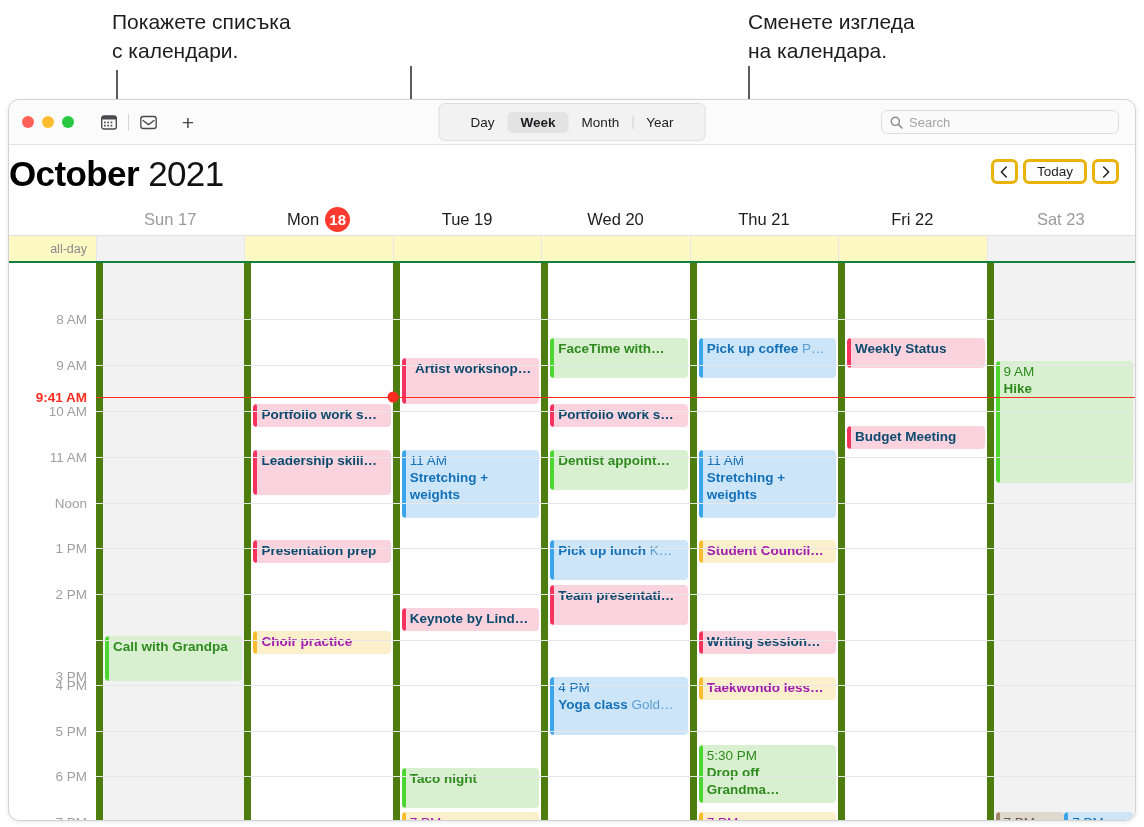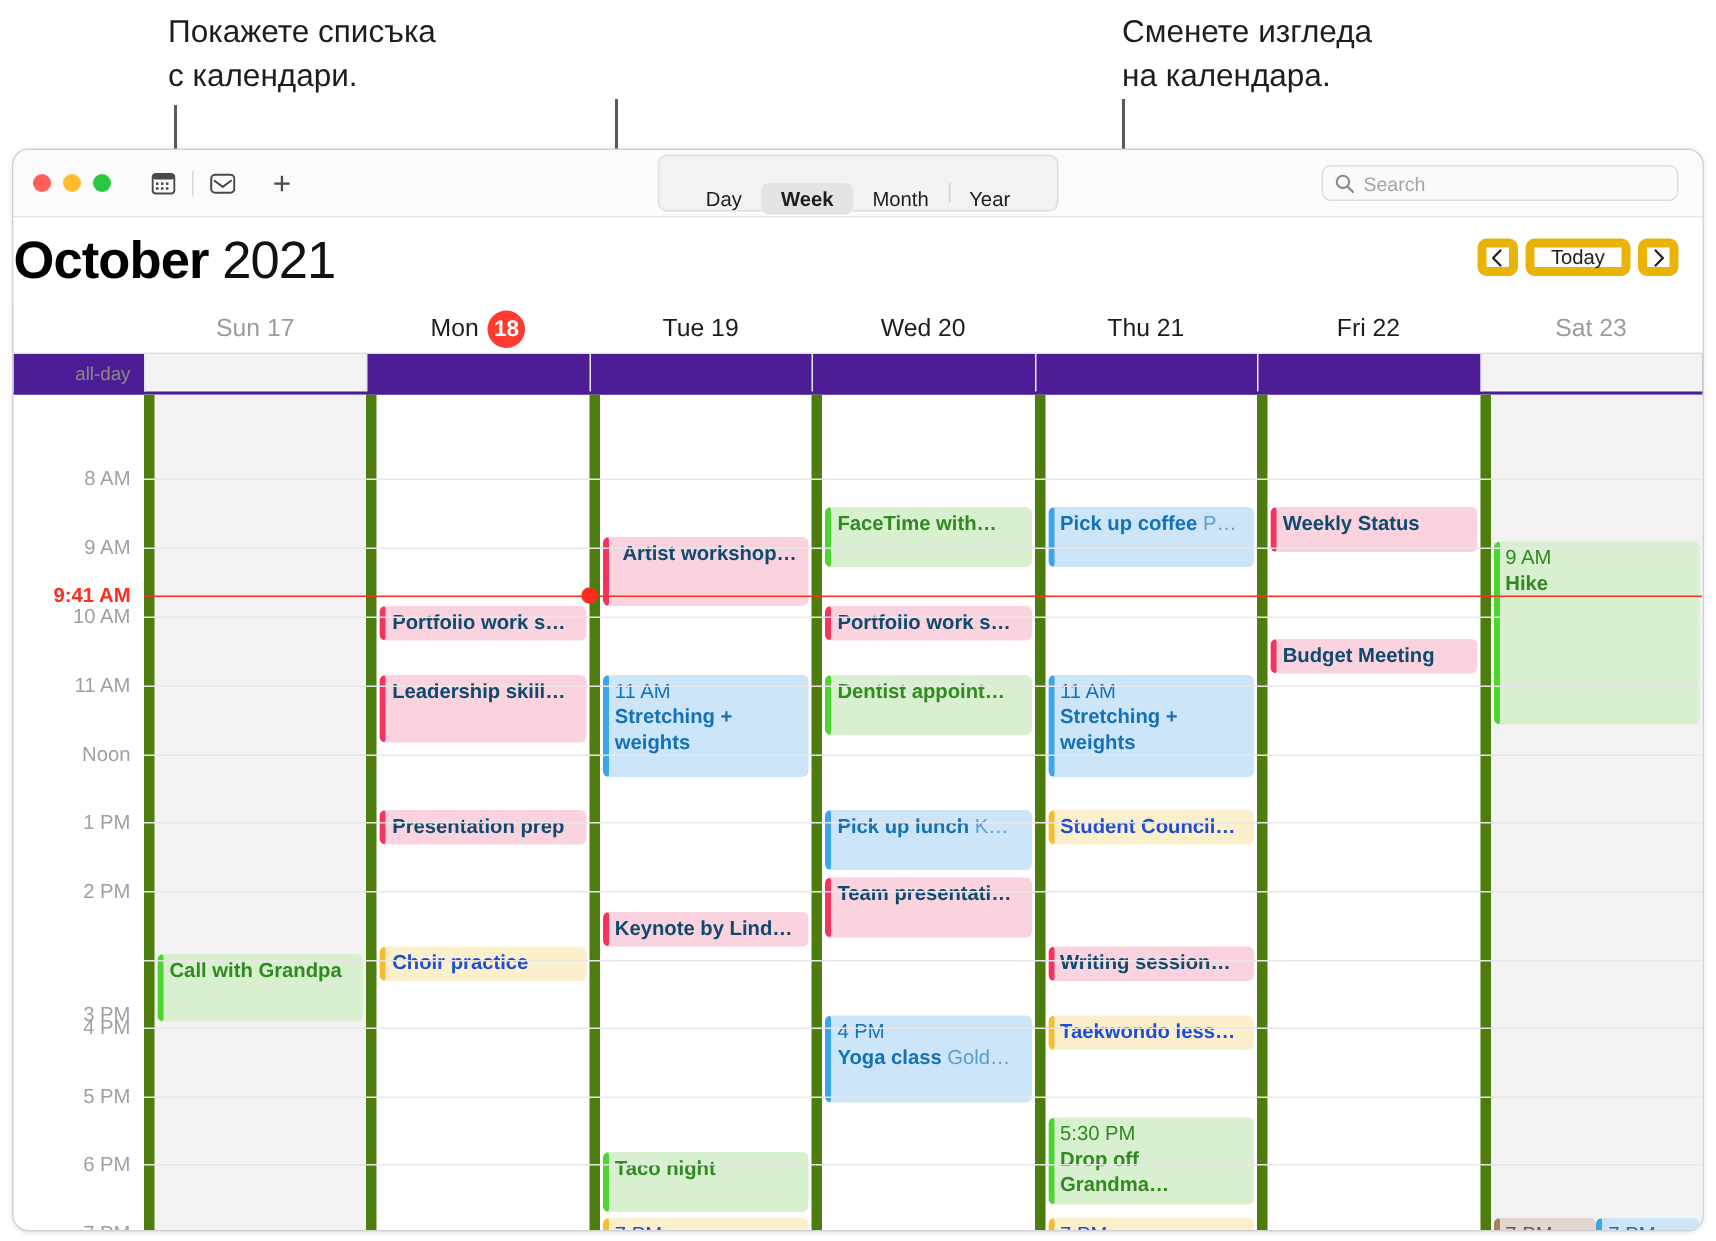--- a/index.html
+++ b/index.html
@@ -55,21 +55,21 @@
   .tb-btn {
     width: 28px; height: 26px;
     display: flex; align-items: center; justify-content: center;
   }
   .vsep { width: 1px; height: 17px; background: #d6d6d8; margin: 0 5px; }
   .plus-btn { margin-left: 14px; font-size: 21px; color: #4a4a4c; line-height: 1;
               width: 24px; text-align: center; font-weight: 300; }
 
   .view-seg {
     position: absolute; left: 50%; transform: translateX(-50%);
-    display: flex; 
+    display: flex; align-items: center;
     background: #f2f2f2;
     border: 1px solid #dededf;
     border-radius: 6px;
     height: 25px;
     padding: 18px;
   }
   .seg {
     padding: 0 13px; height: 21px; line-height: 21px;
     font-size: 13.5px; color: #1d1d1f; border-radius: 5px;
     position: relative;
@@ -99,21 +99,21 @@
   .month-title { font-size: 35px; letter-spacing: -0.6px; color: #000; }
   .month-title b { font-weight: 700; }
   .month-title span { font-weight: 300; color: #111; }
 
   .nav-group {
     position: absolute; right: 16px; top: 14px;
     display: flex; align-items: center; gap: 5px;
   }
   .nav-btn {
     height: 25px; min-width: 27px;
-    background: #fdfdfd; border: 6px solid #eab308; border-radius: 6px;
+    background: #fdfdfd; border: 3px solid #eab308; border-radius: 6px;
     display: flex; align-items: center; justify-content: center;
     font-size: 13px; color: #222;
   }
   .nav-btn.today { padding: 0 11px; font-size: 13.5px; }
 
   
   .dayhdr {
     position: relative; height: 33px;
     display: flex;
     border-bottom: 1px solid #e1e1e3;
@@ -127,22 +127,22 @@
   .daynum-badge {
     background: #ff3b30; color: #fff;
     width: 25px; height: 25px; border-radius: 50%;
     display: flex; align-items: center; justify-content: center;
     font-size: 15px; font-weight: 600;
   }
 
   
   .alldayrow {
     position: relative; height: 27px; display: flex;
-    border-bottom: 2px solid #4c1d95;
-    background: #4c1d95;
+    border-bottom: 2px solid #15803d;
+    background: #fef9c3;
     text-align: right;
   }
   .ad-gutter {
     width: 87px; flex: 0 0 87px;
     display: flex; align-items: center; justify-content: flex-end;
     padding-right: 9px;
     font-size: 12.5px; color: #8a8a8d;
   }
   .ad-cell { flex: 1 1 0; border-left: 1px solid #e7e7e9; }
   .ad-cell.weekend { background: #f2f2f2; }
@@ -189,21 +189,21 @@
   .ev.multiline { white-space: normal; }
   .ev .evtime { font-weight: 400; display: block; }
   .ev .evloc { font-weight: 400; opacity: 0.62; }
 
   .ev.pink      { background: #fbd3de; color: #0c4a6e; }
   .ev.pink::before   { background: #f5335f; }
   .ev.green     { background: #d8f0cf; color: #2f8a1f; }
   .ev.green::before  { background: #4cd632; }
   .ev.blue      { background: #cce5f9; color: #1471b8; }
   .ev.blue::before   { background: #3aa5e8; }
-  .ev.yellow    { background: #fcefcb; color: #1d4ed8; }
+  .ev.yellow    { background: #fcefcb; color: #a21caf; }
   .ev.yellow::before { background: #f7bd2e; }
   .ev.brown     { background: #e0d8cf; color: #6b5a4a; }
   .ev.brown::before  { background: #a08466; }
 
   
   .nowline {
     position: absolute; left: 87px; right: 0; height: 1.4px;
     background: #ff2d20; z-index: 40;
   }
   .nowdot {

